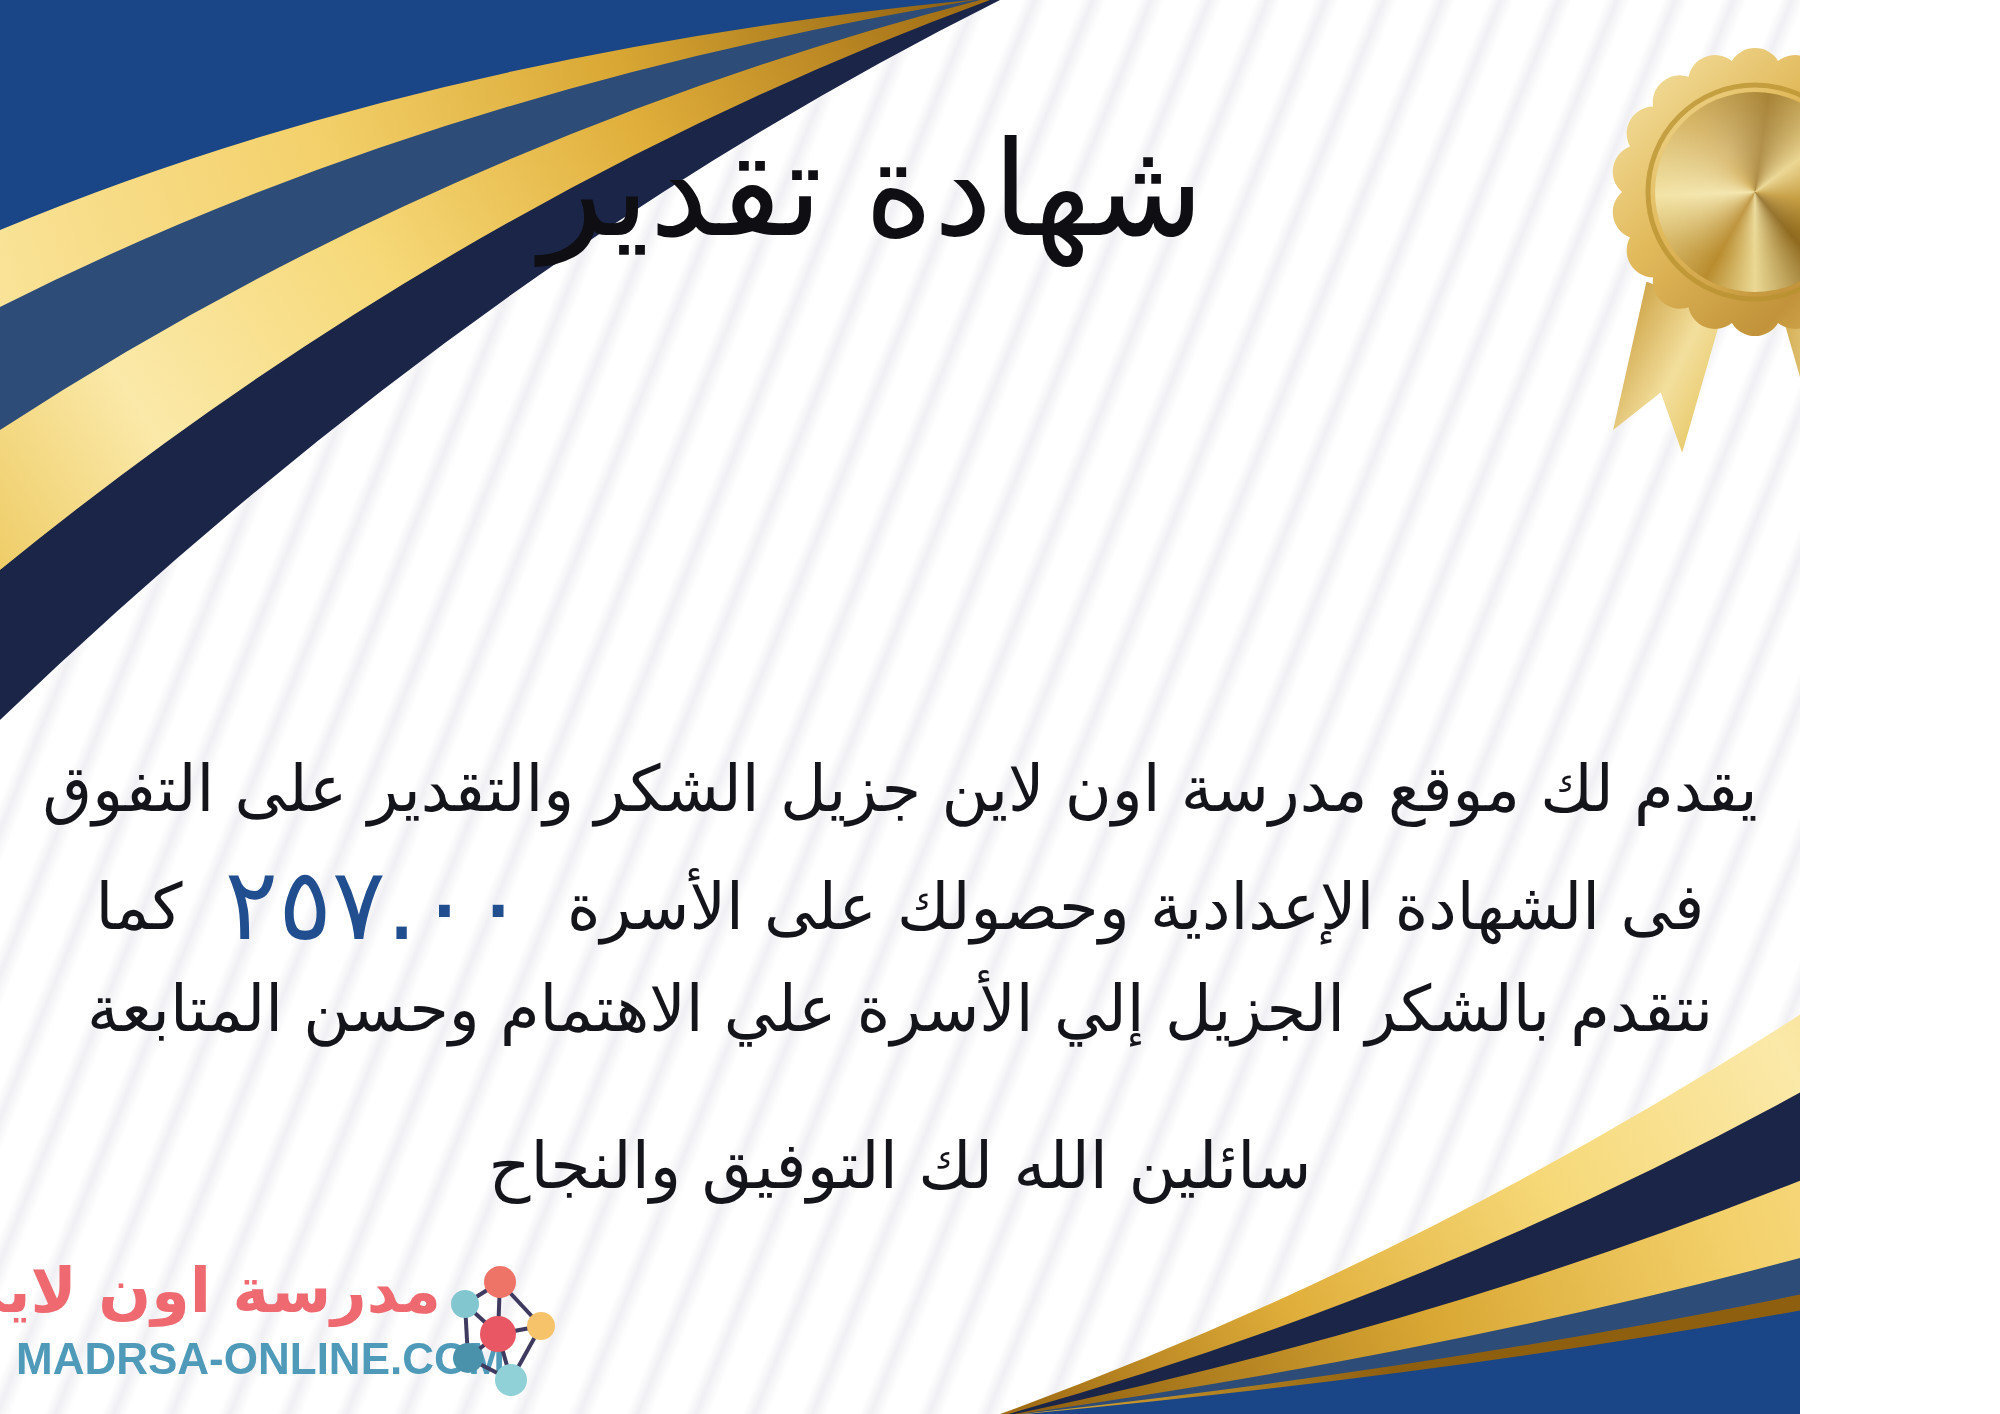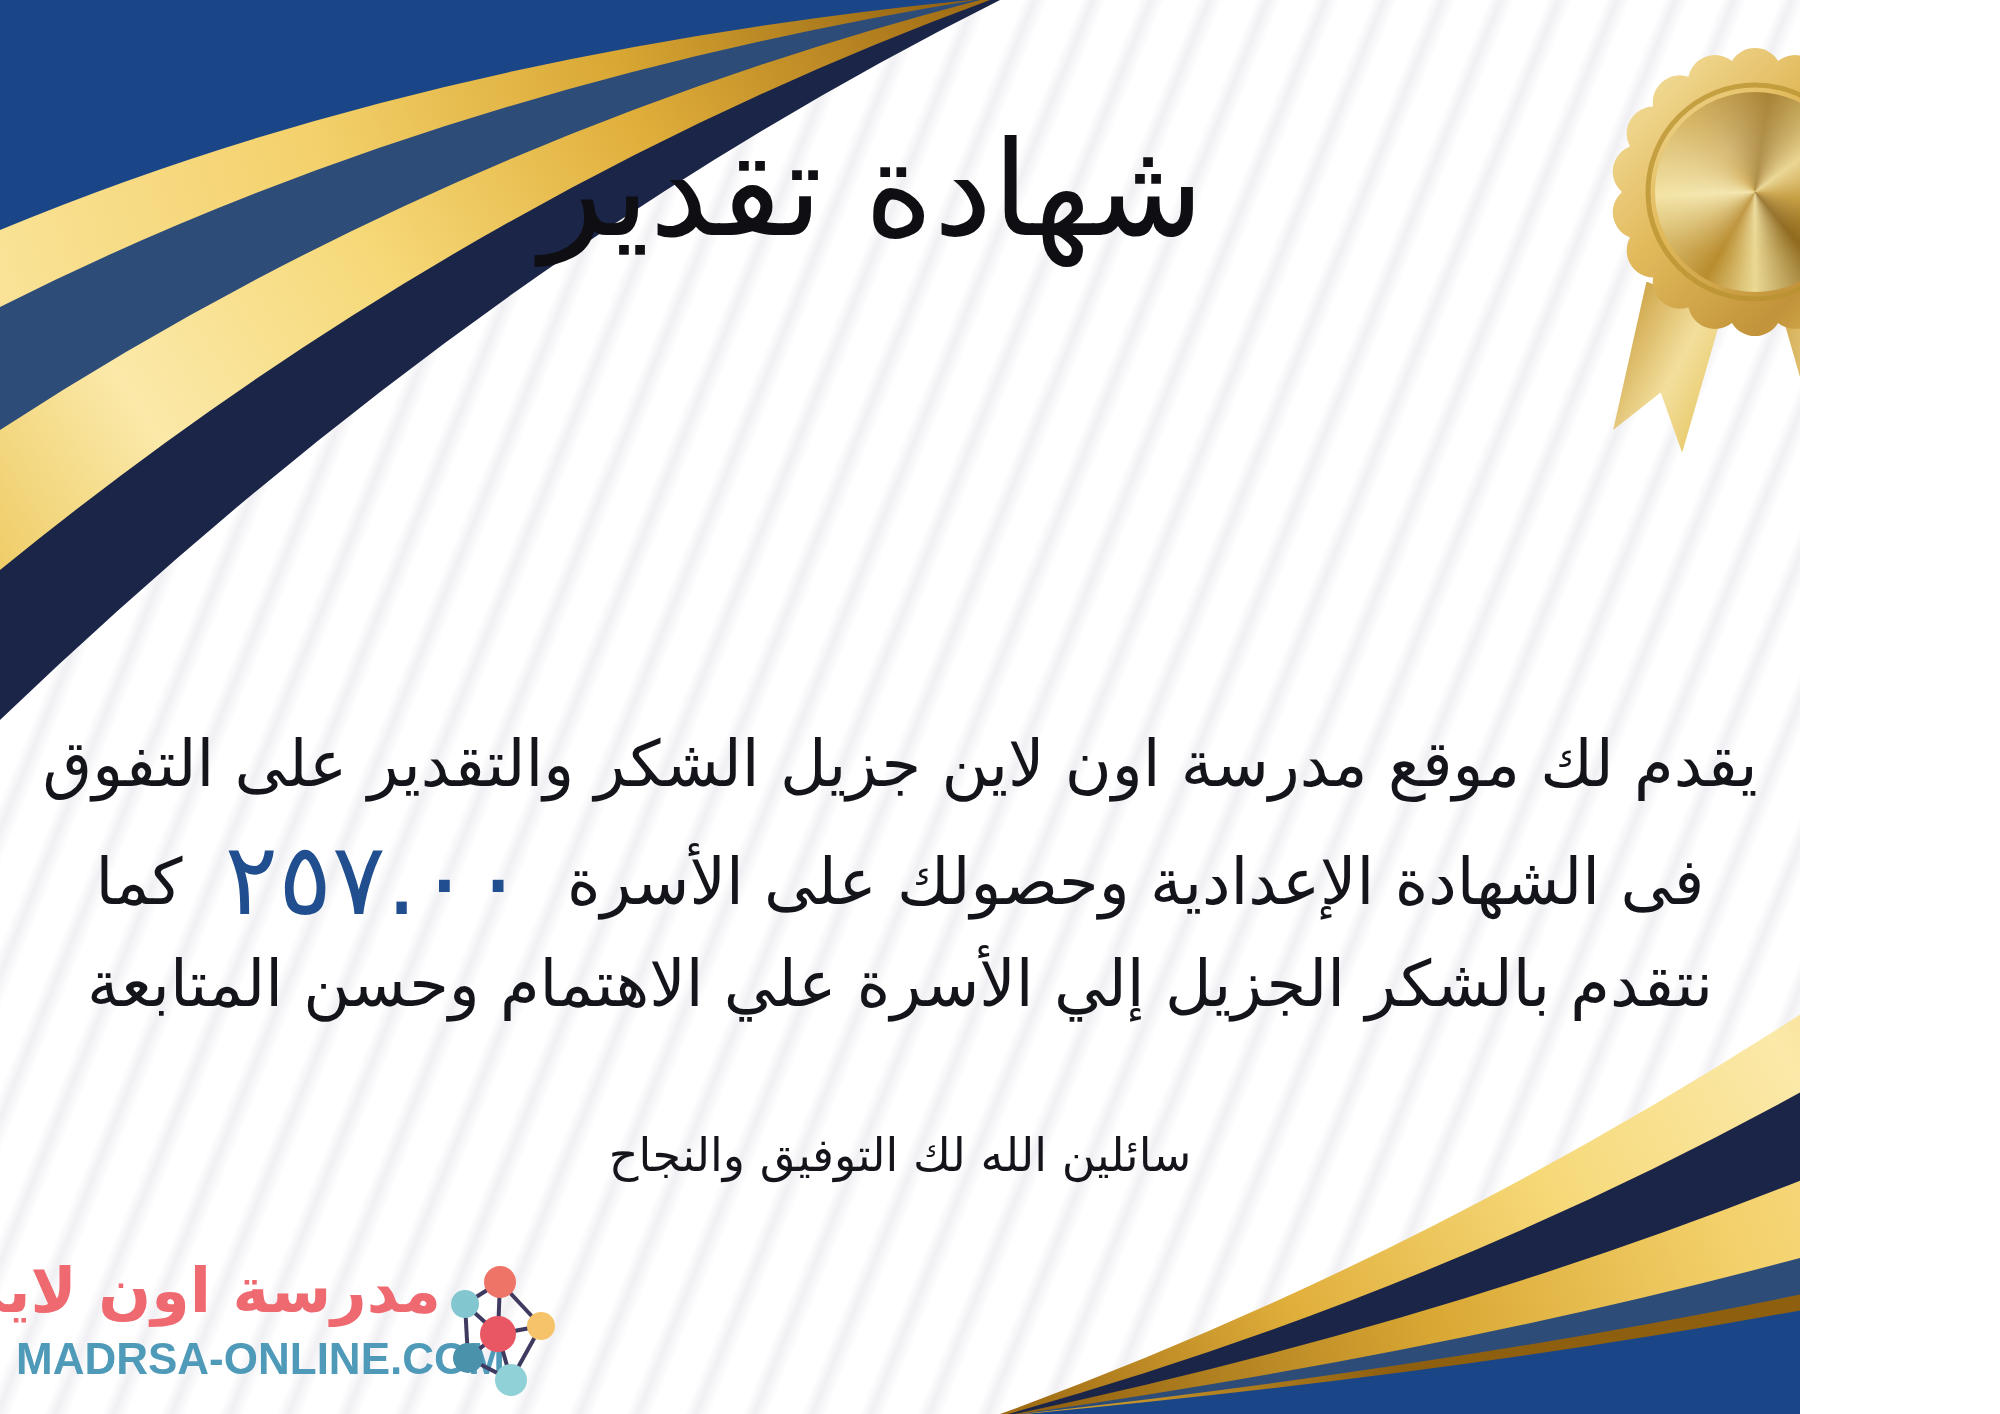--- a/index.html
+++ b/index.html
@@ -28,26 +28,26 @@
       radial-gradient(circle at 36% 30%, rgba(255,255,255,.28), rgba(255,255,255,0) 55%),
       conic-gradient(from 210deg,
         #b98c2e,#f2e2a0 58deg,#cfa84a 108deg,#9f7722 158deg,
         #e9d287 203deg,#c49a39 248deg,#8f6a1f 290deg,#ead893 330deg,#b98c2e 360deg);
   }
 
   
   .txt{position:absolute;left:0;right:0;text-align:center;direction:rtl;white-space:nowrap;}
   .title{top:112px;font-size:132px;color:#0e0e13;transform:translateX(-28px);}
   .name{top:468px;font-size:116px;font-weight:bold;color:#1f4e8c;}
-  .body-line{font-size:64px;color:#14141b;line-height:1;}
+  .body-line{font-size:64px;color:#14141b;line-height:1;margin-top:25px;}
   .line1{top:732px;}
   .line2{top:830px;}
   .line3{top:952px;}
   .score{font-size:100px;font-weight:normal;color:#204e8f;margin:0 42px;vertical-align:-10px;}
-  .closing{top:1128px;font-size:46px;color:#14141b;}
+  .closing{top:1128px;font-size:65px;color:#14141b;}
 
   
   .logo{position:absolute;left:16px;top:1252px;width:545px;height:155px;}
   .logo-ar{position:absolute;left:0;top:2px;width:425px;text-align:center;direction:rtl;
     font-size:62px;font-weight:bold;color:#ee6a70;white-space:nowrap;}
   .logo-en{position:absolute;left:0;top:82px;width:435px;text-align:center;
     font-size:44px;font-weight:bold;color:#4f9ab8;letter-spacing:0;white-space:nowrap;
     font-family:"Liberation Sans",sans-serif;}
   .logo-icon{position:absolute;left:432px;top:6px;}
 </style>

